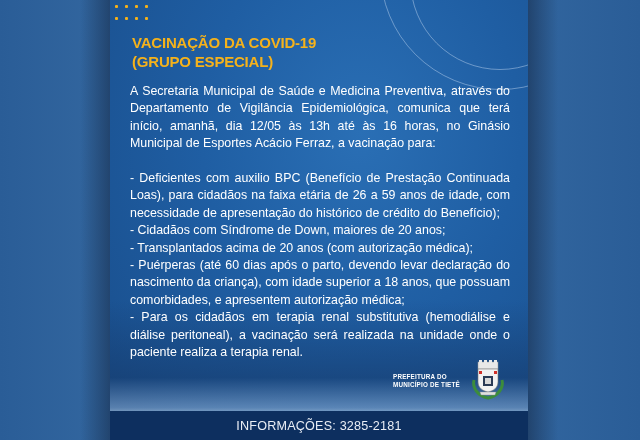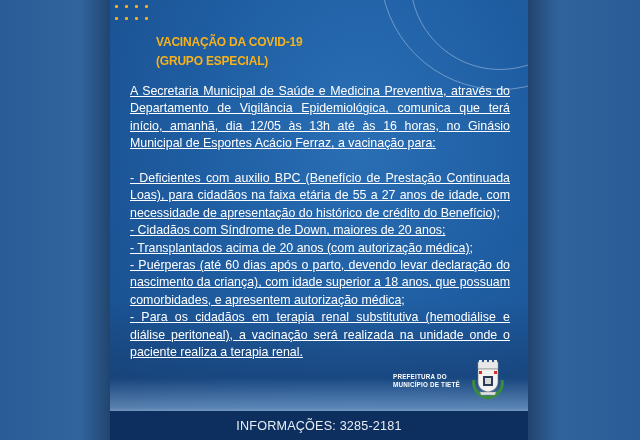--- a/index.html
+++ b/index.html
@@ -33,29 +33,27 @@
     .dot {
       width: 3px; height: 3px; background: #f5b117; border-radius: 1px;
     }
     .circle {
       position: absolute; border: 1px solid rgba(200,220,245,0.45); border-radius: 50%;
     }
     .c1 { left: 270px; top: -150px; width: 240px; height: 240px; }
     .c2 { left: 300px; top: -110px; width: 180px; height: 180px; }
     .title {
       position: absolute; left: 22px; top: 33px; width: 380px;
-      color: #f5b21b; font-weight: bold; font-size: 12px; line-height: 19px;
+      color: #f5b21b; font-weight: bold; font-size: 15px; line-height: 19px;
       letter-spacing: -0.2px;
-      margin-left: 24px;
     }
     .body {
       position: absolute; left: 20px; top: 83px; width: 380px;
       color: #ffffff; font-size: 12.4px; line-height: 17.4px;
       text-align: justify;
-      text-decoration: underline;
     }
     .body p { margin-bottom: 17.4px; }
     .body .item { text-align: justify; }
     .body .item.last { text-align-last: left; }
     .pref {
       position: absolute; left: 283px; top: 373px;
       color: #ffffff; font-size: 6.3px; line-height: 8px; font-weight: bold; letter-spacing: 0.2px;
     }
     .crest {
       position: absolute; left: 358px; top: 358px; width: 40px; height: 42px;
@@ -91,21 +89,21 @@
   <div class="circle c1"></div>
   <div class="circle c2"></div>
 
   <h1 class="title">
     <div>VACINAÇÃO DA COVID-19</div>
     <div>(GRUPO ESPECIAL)</div>
   </h1>
 
   <div class="body">
     <p class="item last">A Secretaria Municipal de Saúde e Medicina Preventiva, através do Departamento de Vigilância Epidemiológica, comunica que terá início, amanhã, dia 12/05 às 13h até às 16 horas, no Ginásio Municipal de Esportes Acácio Ferraz, a vacinação para:</p>
-    <div class="item last">- Deficientes com auxilio BPC (Benefício de Prestação Continuada Loas), para cidadãos na faixa etária de 55 a 27 anos de idade, com necessidade de apresentação do histórico de crédito do Benefício);</div>
+    <div class="item last">- Deficientes com auxilio BPC (Benefício de Prestação Continuada Loas), para cidadãos na faixa etária de 26 a 59 anos de idade, com necessidade de apresentação do histórico de crédito do Benefício);</div>
     <div class="item last">- Cidadãos com Síndrome de Down, maiores de 20 anos;</div>
     <div class="item last">- Transplantados acima de 20 anos (com autorização médica);</div>
     <div class="item last">-  Puérperas (até 60 dias após o parto, devendo levar declaração do nascimento da criança), com idade superior a 18 anos, que possuam comorbidades, e apresentem autorização médica;</div>
     <div class="item last">- Para os cidadãos em terapia renal substitutiva (hemodiálise e diálise peritoneal), a vacinação será realizada na unidade onde o paciente realiza a terapia renal.</div>
   </div>
 
   <div class="pref">
     <div>PREFEITURA DO</div>
     <div>MUNICÍPIO DE TIETÊ</div>
   </div>

